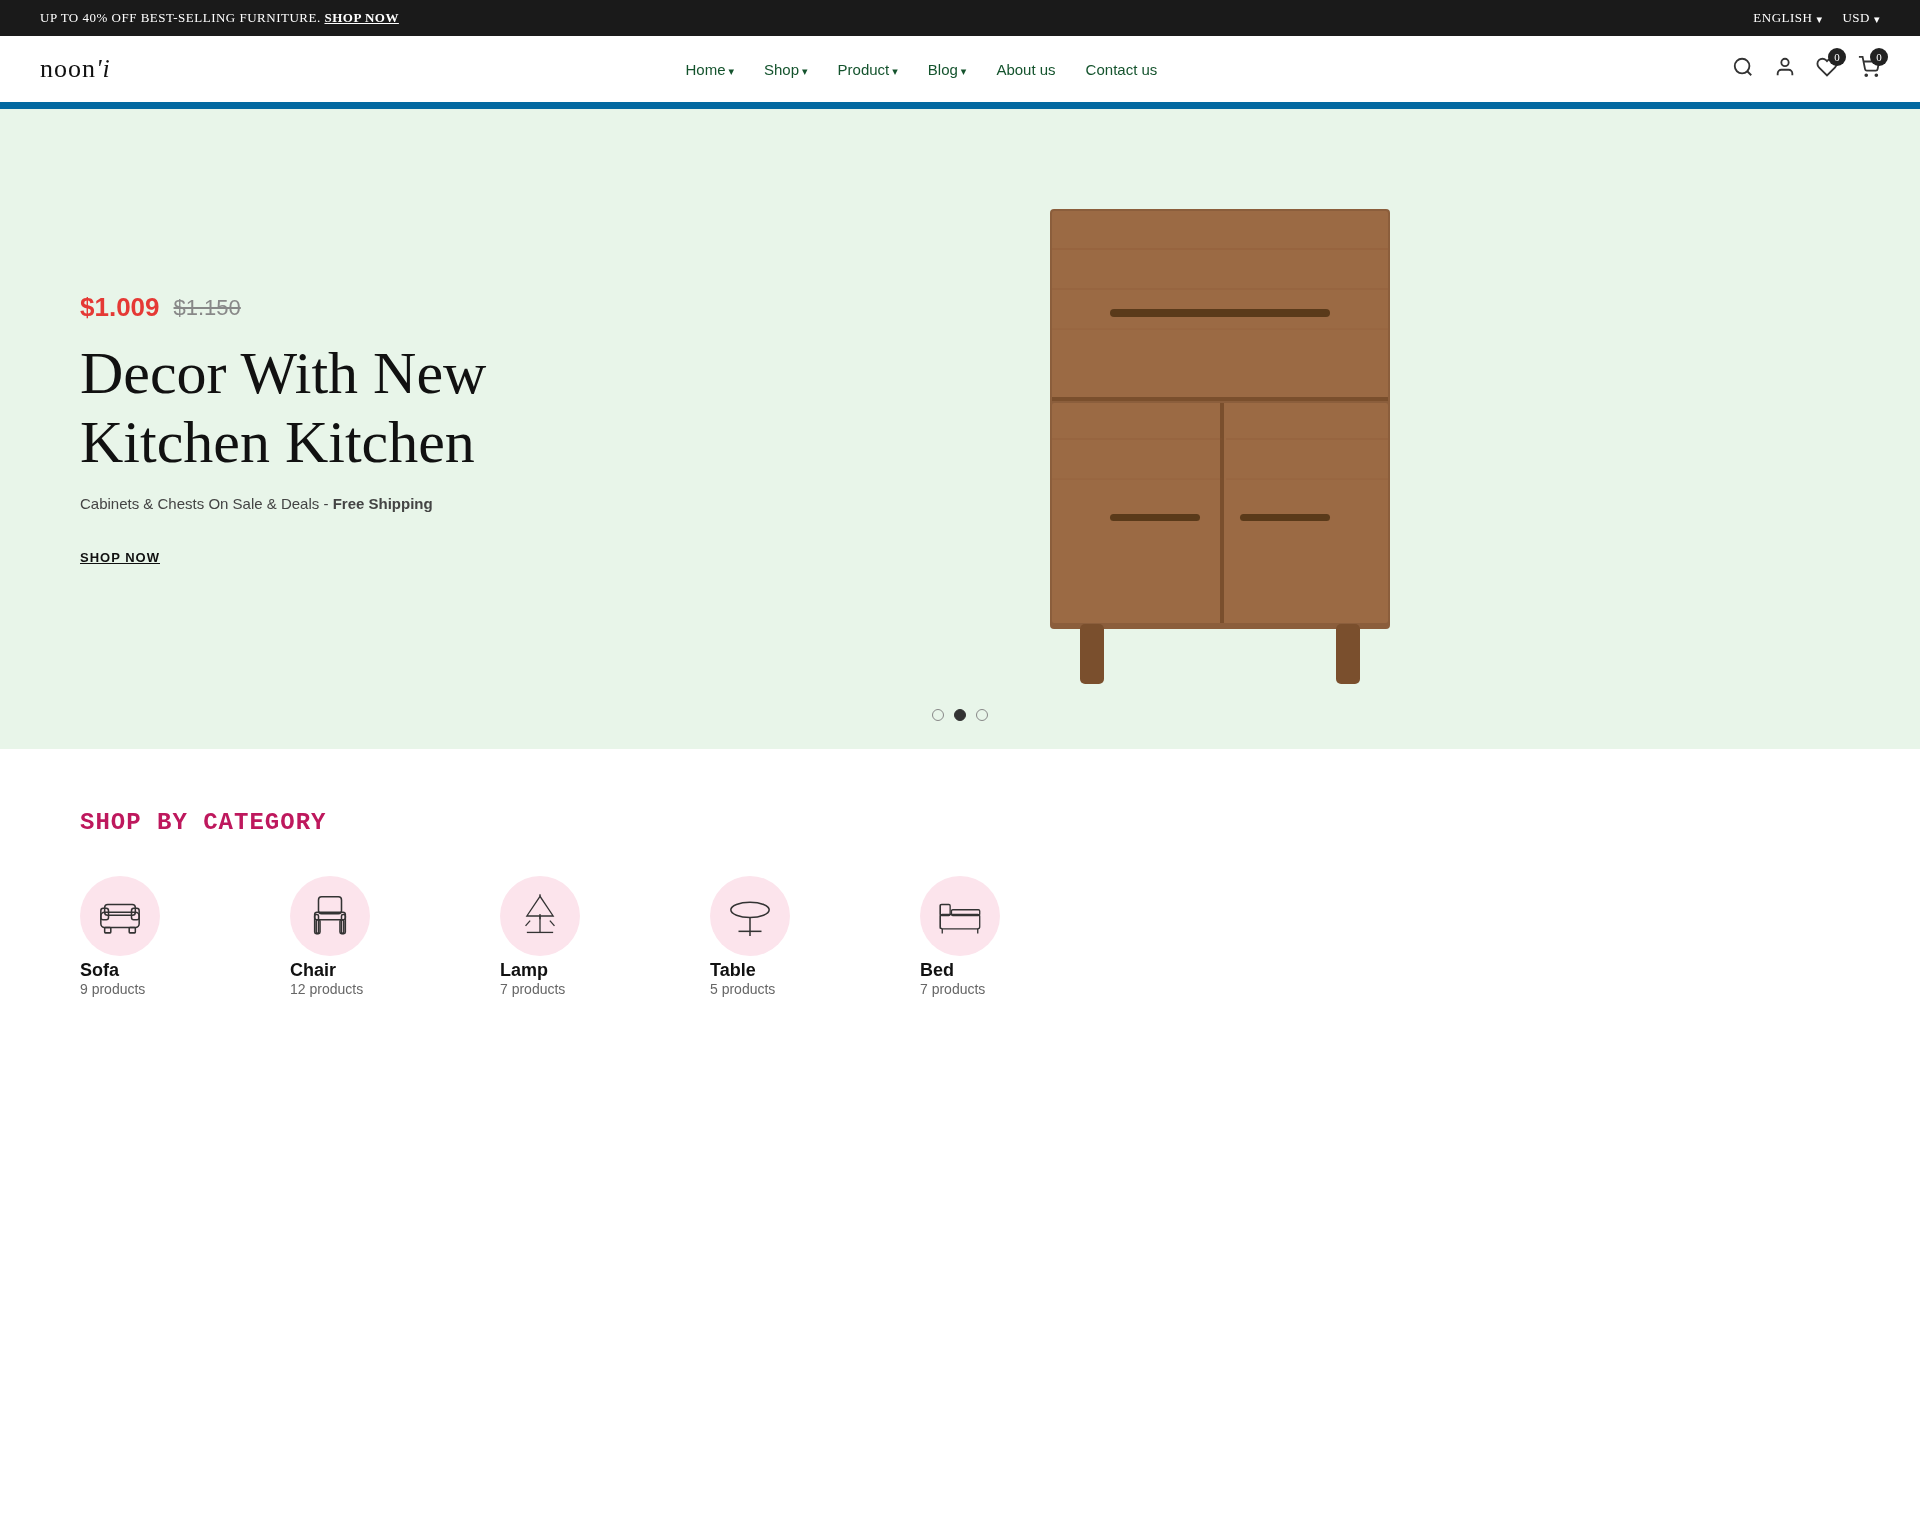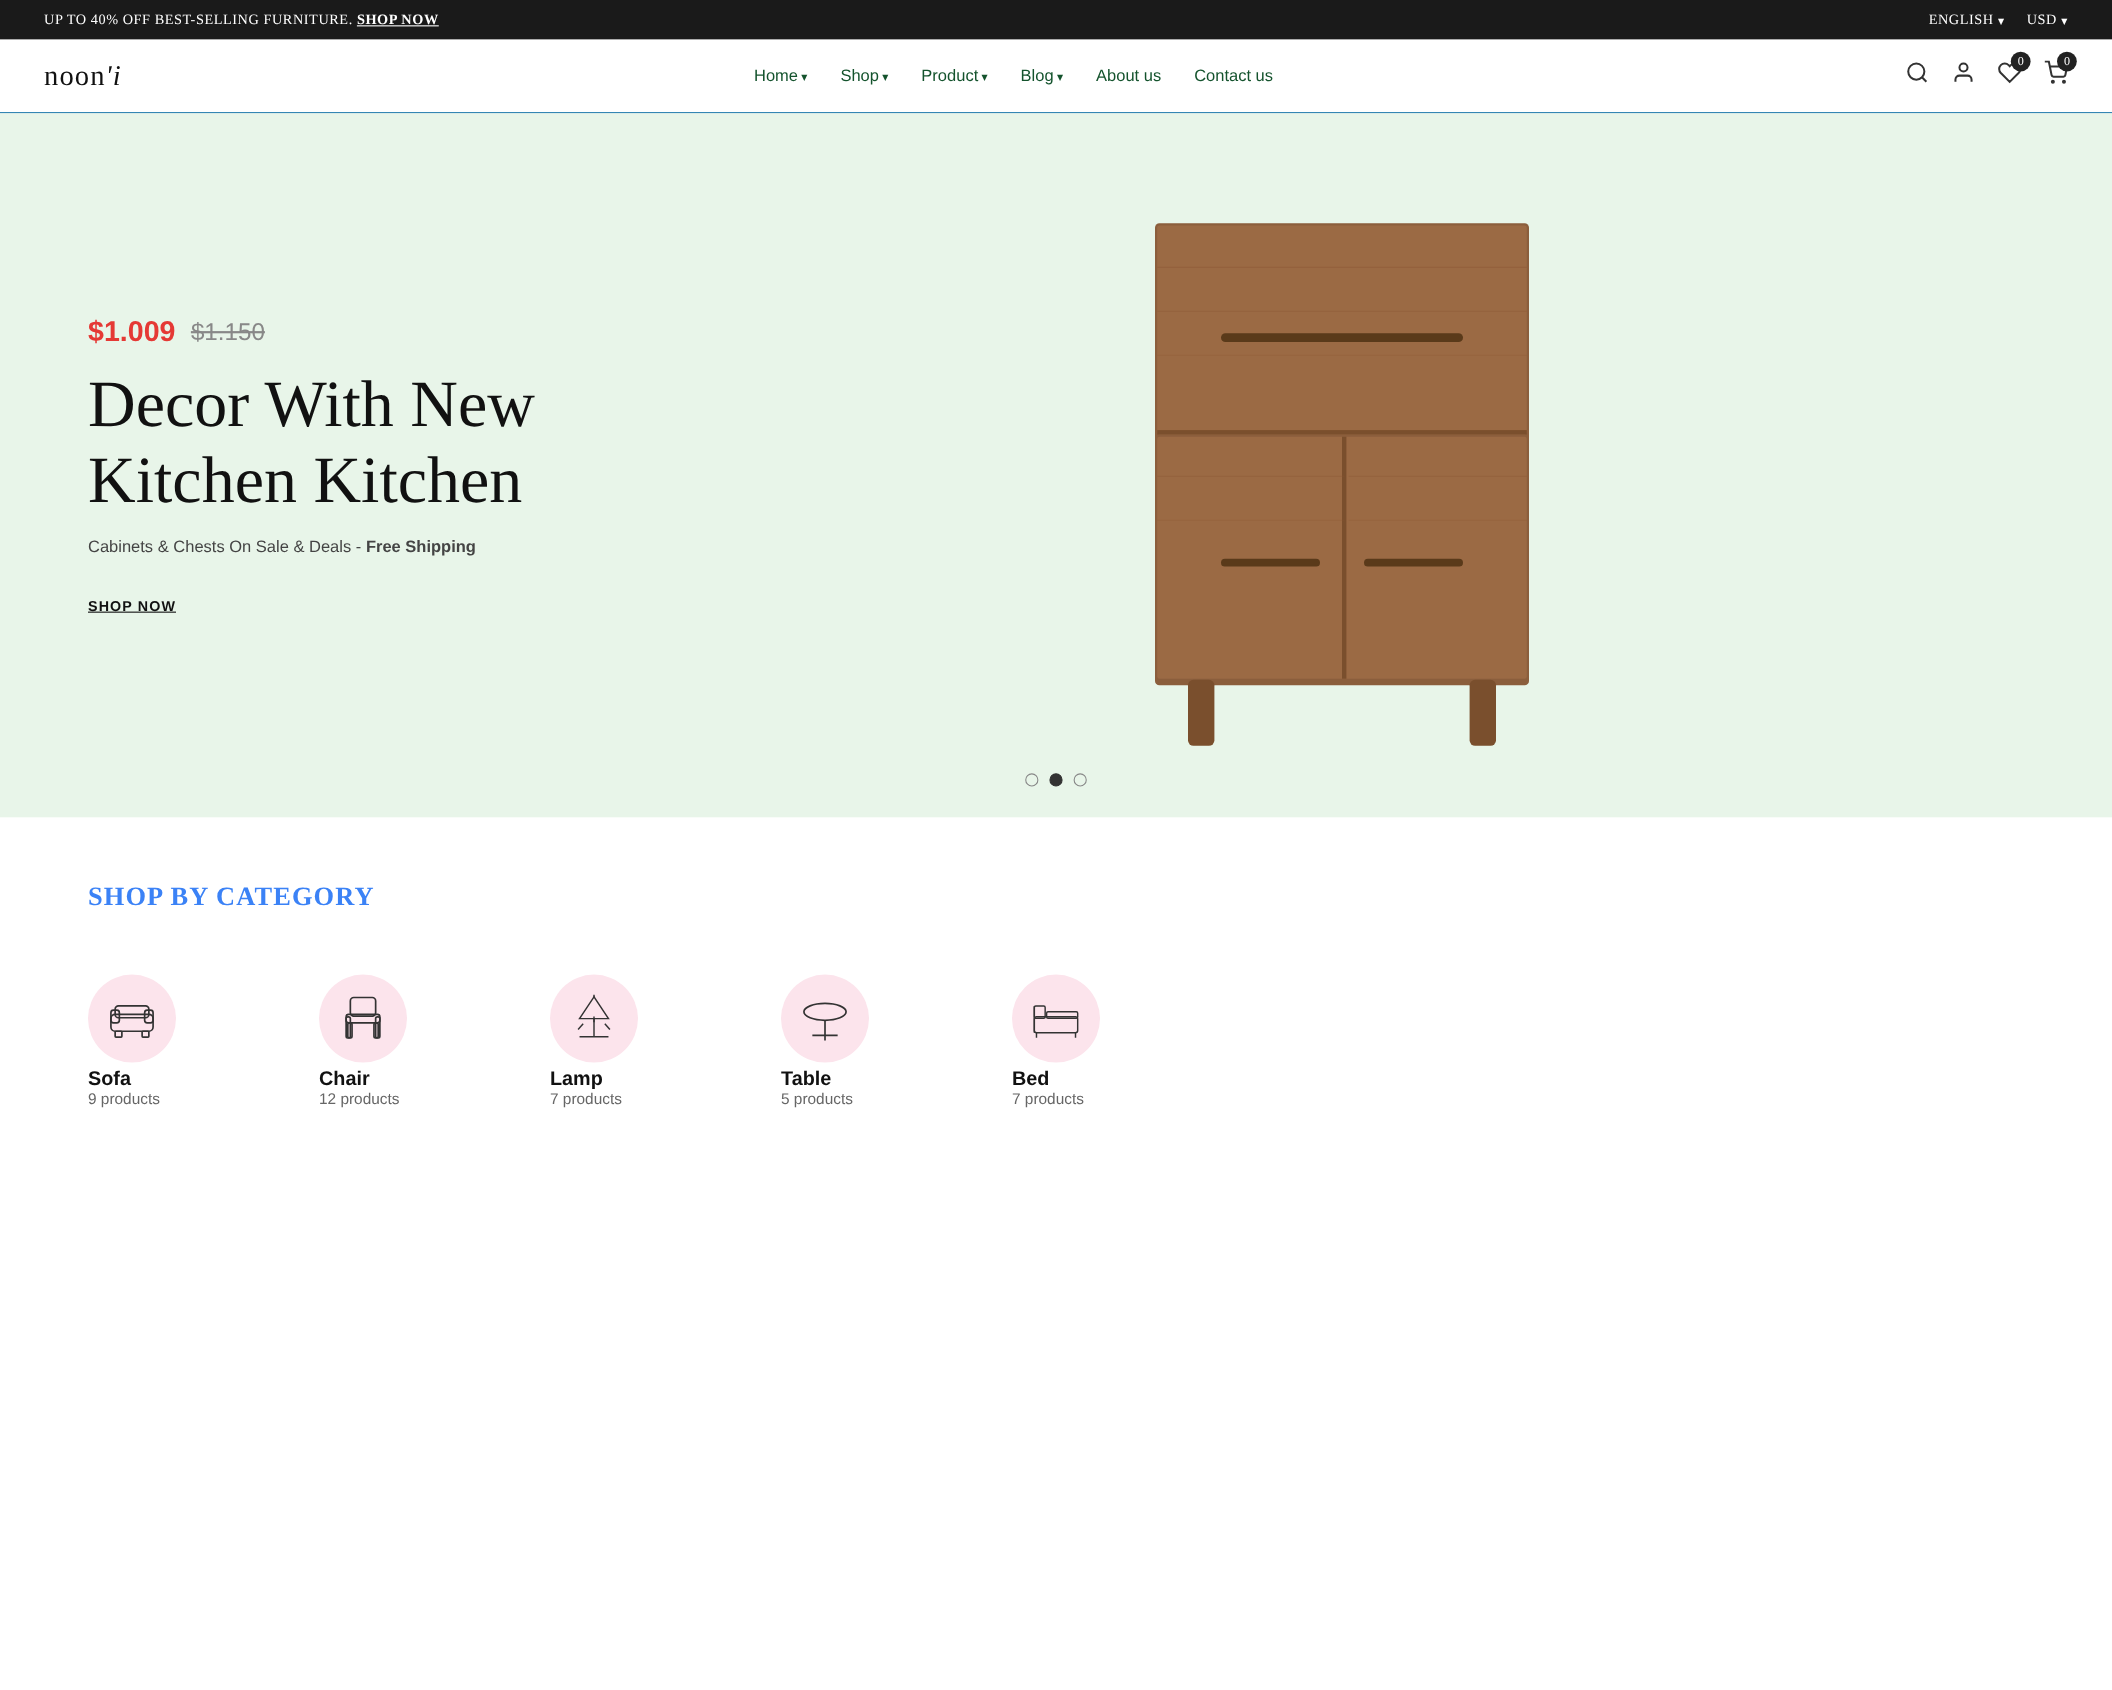--- a/index.html
+++ b/index.html
@@ -35,21 +35,21 @@
       cursor: pointer;
     }
     .chevron-small::after { content: ' ▾'; font-size: 11px; }
 
     
     .header {
       display: flex;
       align-items: center;
       justify-content: space-between;
       padding: 18px 40px;
-      border-bottom: 1px solid #0369a1;
+      border-bottom: 7px solid #0369a1;
       background: #fff;
     }
     .logo {
       font-size: 26px;
       font-weight: 400;
       letter-spacing: 1px;
       font-family: 'Georgia', serif;
       color: #111;
       cursor: pointer;
     }
@@ -185,24 +185,24 @@
       border-color: #333;
     }
 
     
     .shop-category {
       padding: 60px 80px 40px;
     }
     .shop-category h2 {
       font-size: 24px;
       font-weight: bold;
-      font-family: Liberation Serif, serif;
+      font-family: Liberation Mono, monospace;
       letter-spacing: 1px;
-      margin-bottom: 56px;
-      color: #3b82f6;
+      margin-bottom: 40px;
+      color: #be185d;
     }
     .category-grid {
       display: flex;
       gap: 30px;
       flex-wrap: wrap;
     }
     .category-item {
       display: flex;
       gap: 4px;
       cursor: pointer;

